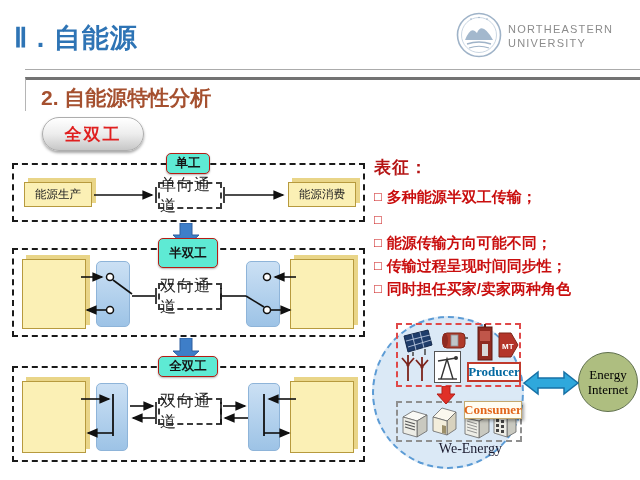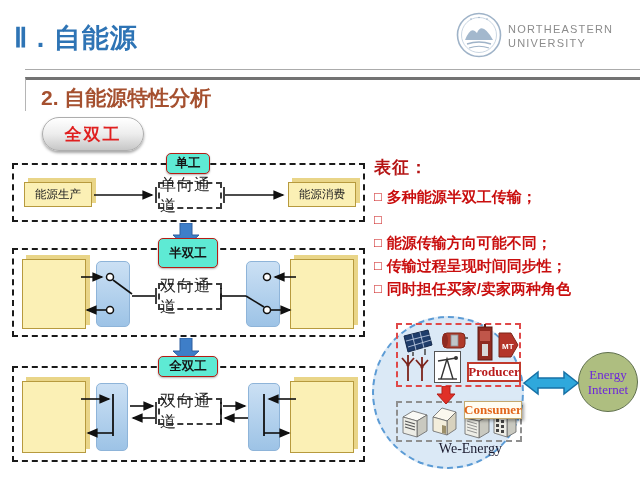--- a/index.html
+++ b/index.html
@@ -48,31 +48,31 @@
   .traits-heading { font-size:17px; font-weight:bold; color:#B51414; margin-bottom:6px; letter-spacing:1px; }
   .trait-line { display:flex; align-items:flex-start; color:#C90E0E; font-weight:bold; font-size:15px; line-height:23px; }
   .trait-bullet { font-size:13px; margin-right:5px; line-height:23px; }
 
   
   .we-circle { position:absolute; left:372px; top:316px; width:152px; height:153px; border-radius:50%;
                background:#DBE9F6; border:2px dashed #5B9BD5; z-index:1; }
   .producer-rect { position:absolute; left:396px; top:323px; width:125px; height:64px; border:2px dashed #E04848; z-index:2; }
   .consumer-rect { position:absolute; left:396px; top:401px; width:126px; height:41px; border:2px dashed #8F8F8F; z-index:2; }
   .producer-label { position:absolute; left:467px; top:362px; width:54px; height:20px; background:#fff; border:2px solid #C0392B;
-                    color:#b91c1c; font-family:"Liberation Serif", serif; font-weight:bold; font-size:13px;
+                    color:#0369a1; font-family:"Liberation Serif", serif; font-weight:bold; font-size:13px;
                     display:flex; align-items:center; justify-content:center; z-index:4; }
   .consumer-label { position:absolute; left:464px; top:401px; width:58px; height:18px; background:#FFFDF2; border:1px solid #C3A96F;
                     color:#E2661C; font-family:"Liberation Serif", serif; font-weight:bold; font-size:13px;
                     box-shadow:2px 2px 3px rgba(0,0,0,.35); display:flex; align-items:center; justify-content:center; z-index:4; }
   .we-label { position:absolute; left:398px; top:441px; width:104px; text-align:right; font-family:"Liberation Serif", serif;
               font-size:14px; color:#1A1A2E; z-index:3; }
   .prod-icon, .cons-icon { position:absolute; z-index:3; }
   .ei-circle { position:absolute; left:578px; top:352px; width:60px; height:60px; border-radius:50%;
                background:#AEBE80; border:1px solid #60704E; display:flex; align-items:center; justify-content:center; z-index:2; }
-  .ei-text { text-align:center; font-family:"Liberation Serif", serif; font-size:13px; color:#6d28d9; line-height:15px; }
+  .ei-text { text-align:center; font-family:"Liberation Serif", serif; font-size:13px; color:#000000; line-height:15px; }
 </style>
 </head>
 <body>
 
 <div class="slide">
 
   <div class="title">Ⅱ . 自能源</div>
   <div class="emblem">
     <svg width="46" height="46" viewBox="0 0 46 46">
       <circle cx="23" cy="23" r="21.5" fill="#fff" stroke="#9FB3C8" stroke-width="1.6"></circle>

